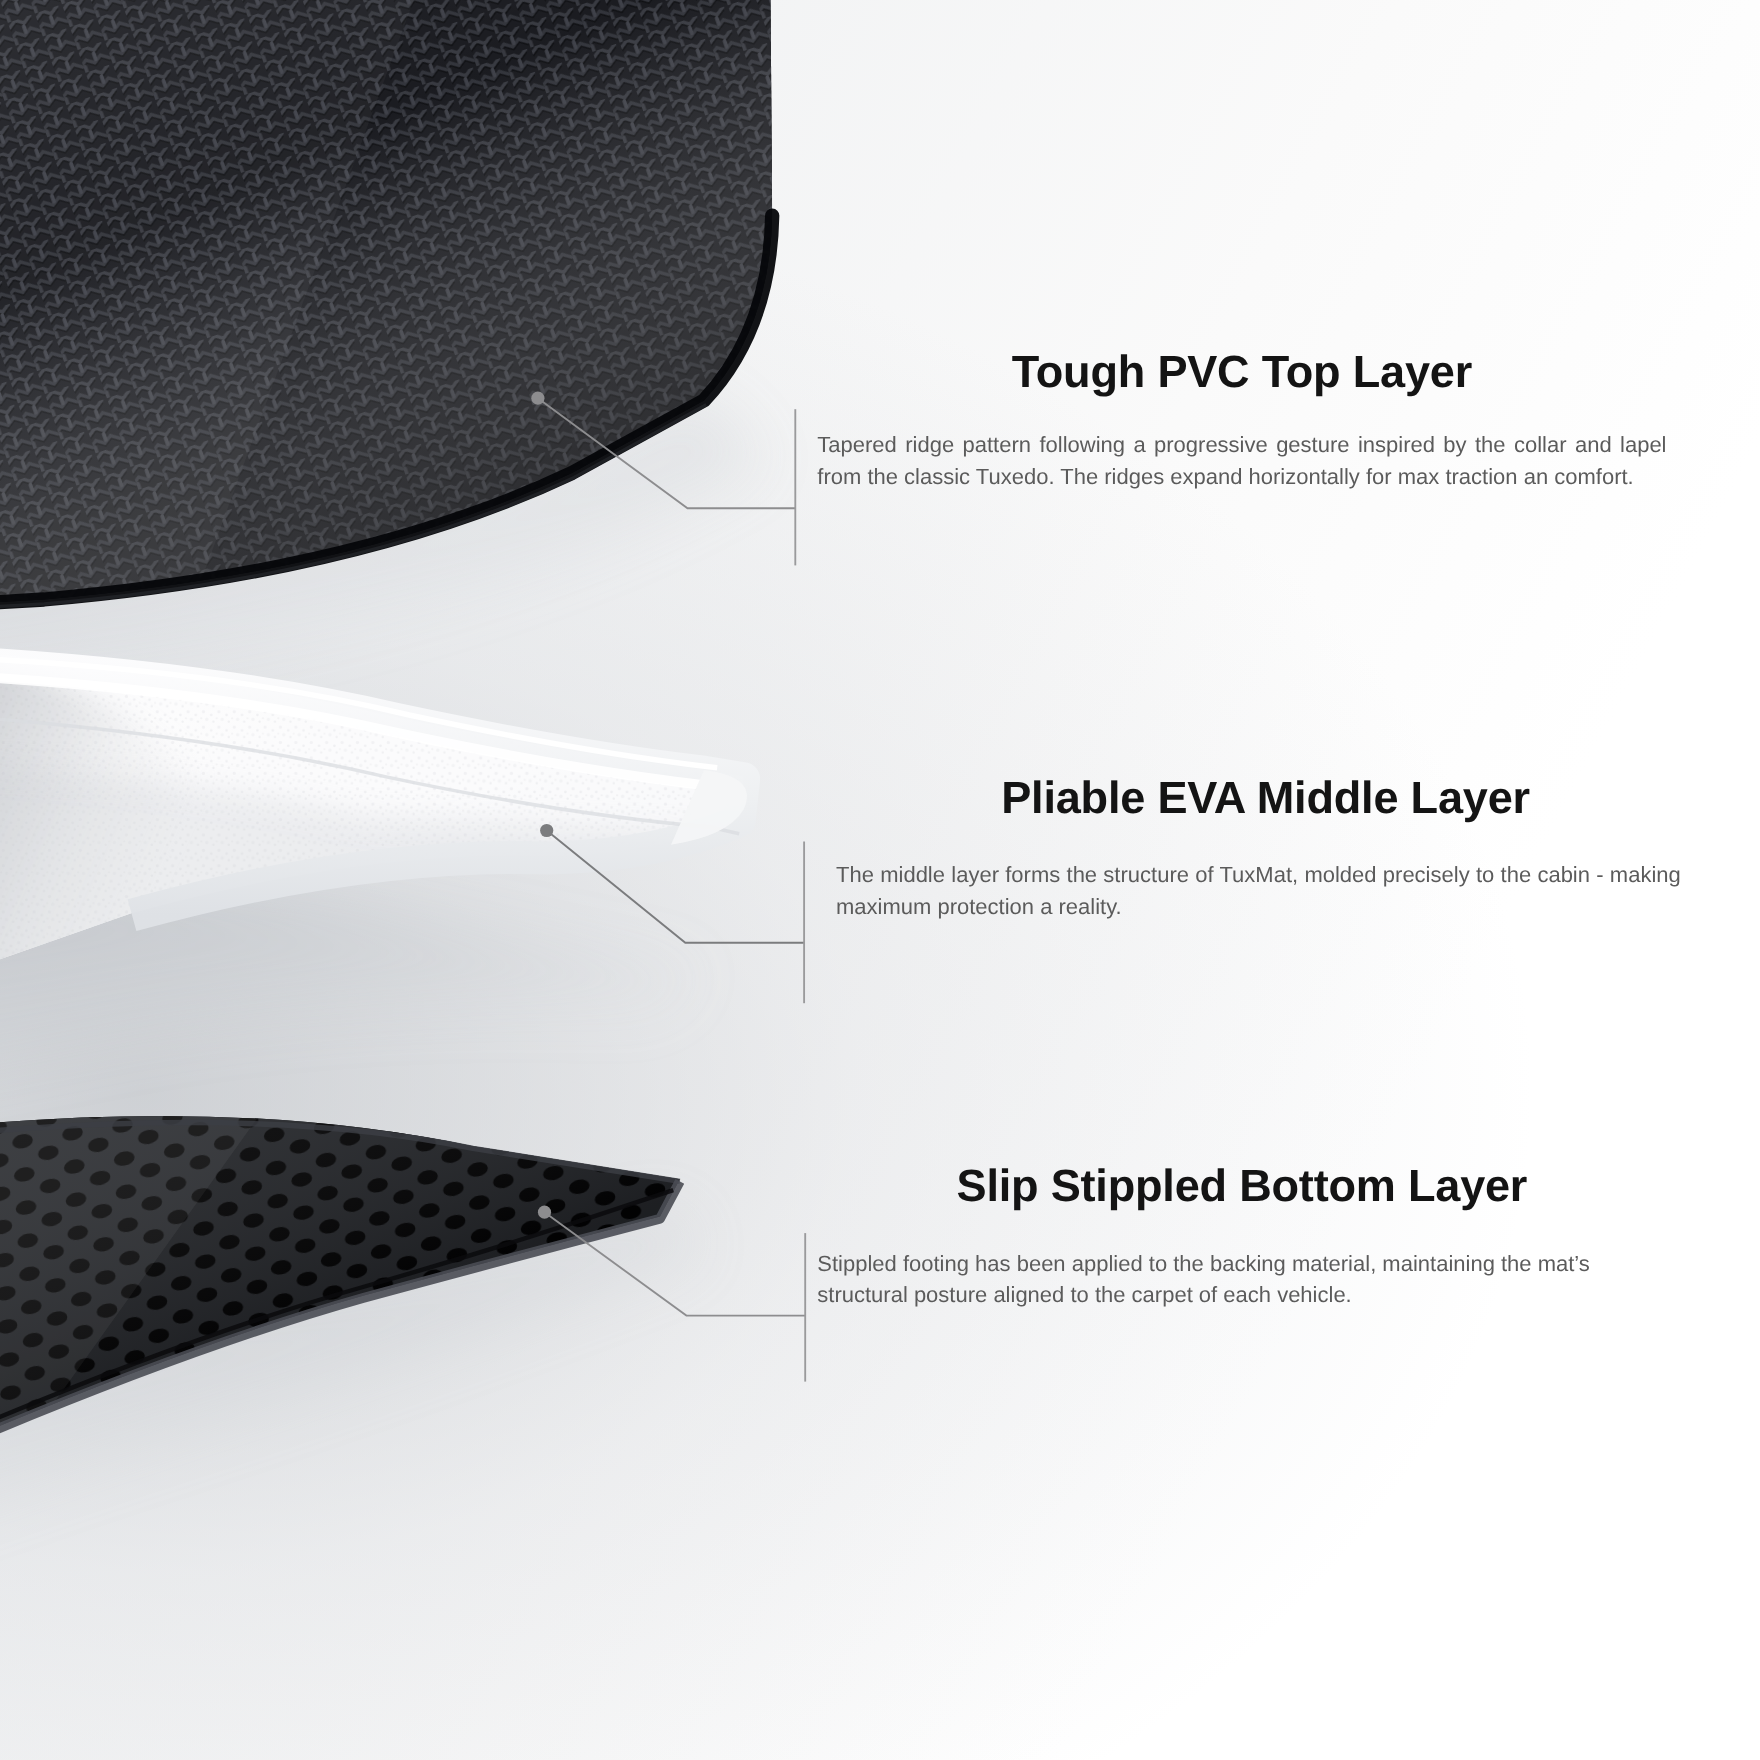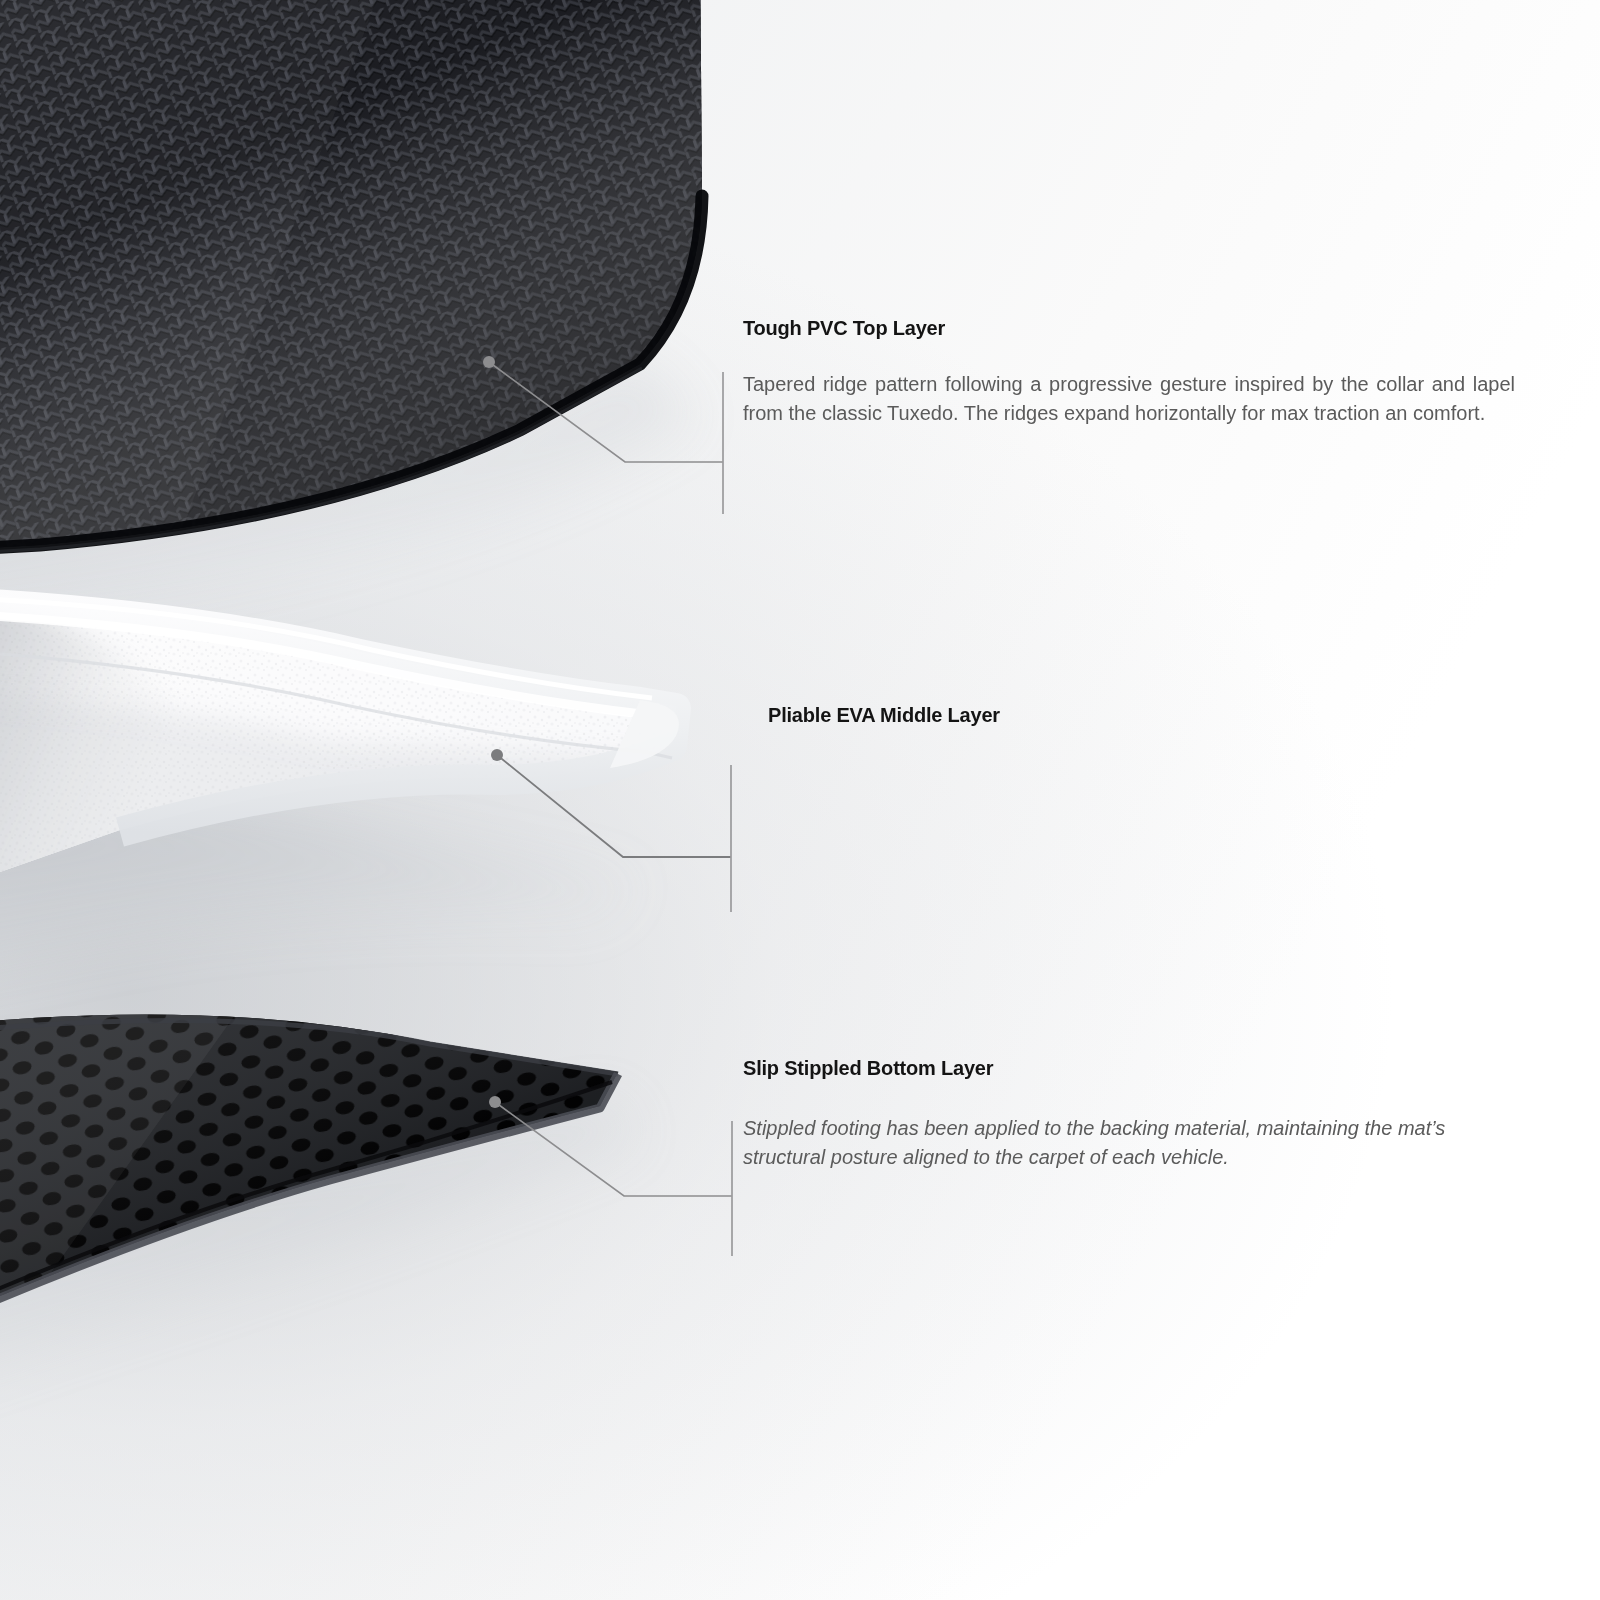--- a/index.html
+++ b/index.html
@@ -20,30 +20,31 @@
   }
 
   
   .art{position:absolute;left:0;top:0;width:760px;height:1600px;}
   .art svg{position:absolute;left:0;top:0;}
 
   
   .callouts{position:absolute;left:0;top:0;width:1600px;height:1600px;}
   .callout{position:absolute;}
   .c-head{
-    font-size:20px;font-weight:bold;color:#141414;
+    font-size:41px;font-weight:bold;color:#141414;
     letter-spacing:-0.2px;white-space:nowrap;line-height:1;
     font-family:"Liberation Sans","DejaVu Sans",sans-serif;
+    text-align:center;
   }
   .c-body{
     font-size:20px;color:#5b5b5b;line-height:1.43;
     text-align:justify;font-weight:normal;
     font-family:"Liberation Sans","DejaVu Sans",sans-serif;
   }
-  .c-body.nojust{text-align:left;font-style:italic;}
+  .c-body.nojust{text-align:left;}
 
   
   .leaders{position:absolute;left:0;top:0;width:1600px;height:1600px;pointer-events:none;}
 </style>
 </head>
 <body>
 
 <div id="stage">
 
   <div class="bg-wash"></div>
@@ -213,20 +214,21 @@
 
   <div class="callouts">
 
     <div class="callout" style="left:743px;top:318px;width:772px;">
       <div class="c-head">Tough PVC Top Layer</div>
       <div class="c-body" style="margin-top:32px;width:772px;">Tapered ridge pattern following a progressive gesture inspired by the collar and lapel from the classic Tuxedo. The ridges expand horizontally for max traction an comfort.</div>
     </div>
 
     <div class="callout" style="left:768px;top:705px;width:765px;">
       <div class="c-head">Pliable EVA Middle Layer</div>
+      <div class="c-body" style="margin-top:36px;margin-left:-8px;width:768px;">The middle layer forms the structure of TuxMat, molded precisely to the cabin - making maximum protection a reality.</div>
     </div>
 
     <div class="callout" style="left:743px;top:1058px;width:772px;">
       <div class="c-head">Slip Stippled Bottom Layer</div>
       <div class="c-body nojust" style="margin-top:36px;width:775px;">Stippled footing has been applied to the backing material, maintaining the mat’s structural posture aligned to the carpet of each vehicle.</div>
     </div>
 
   </div>
 </div>
 

